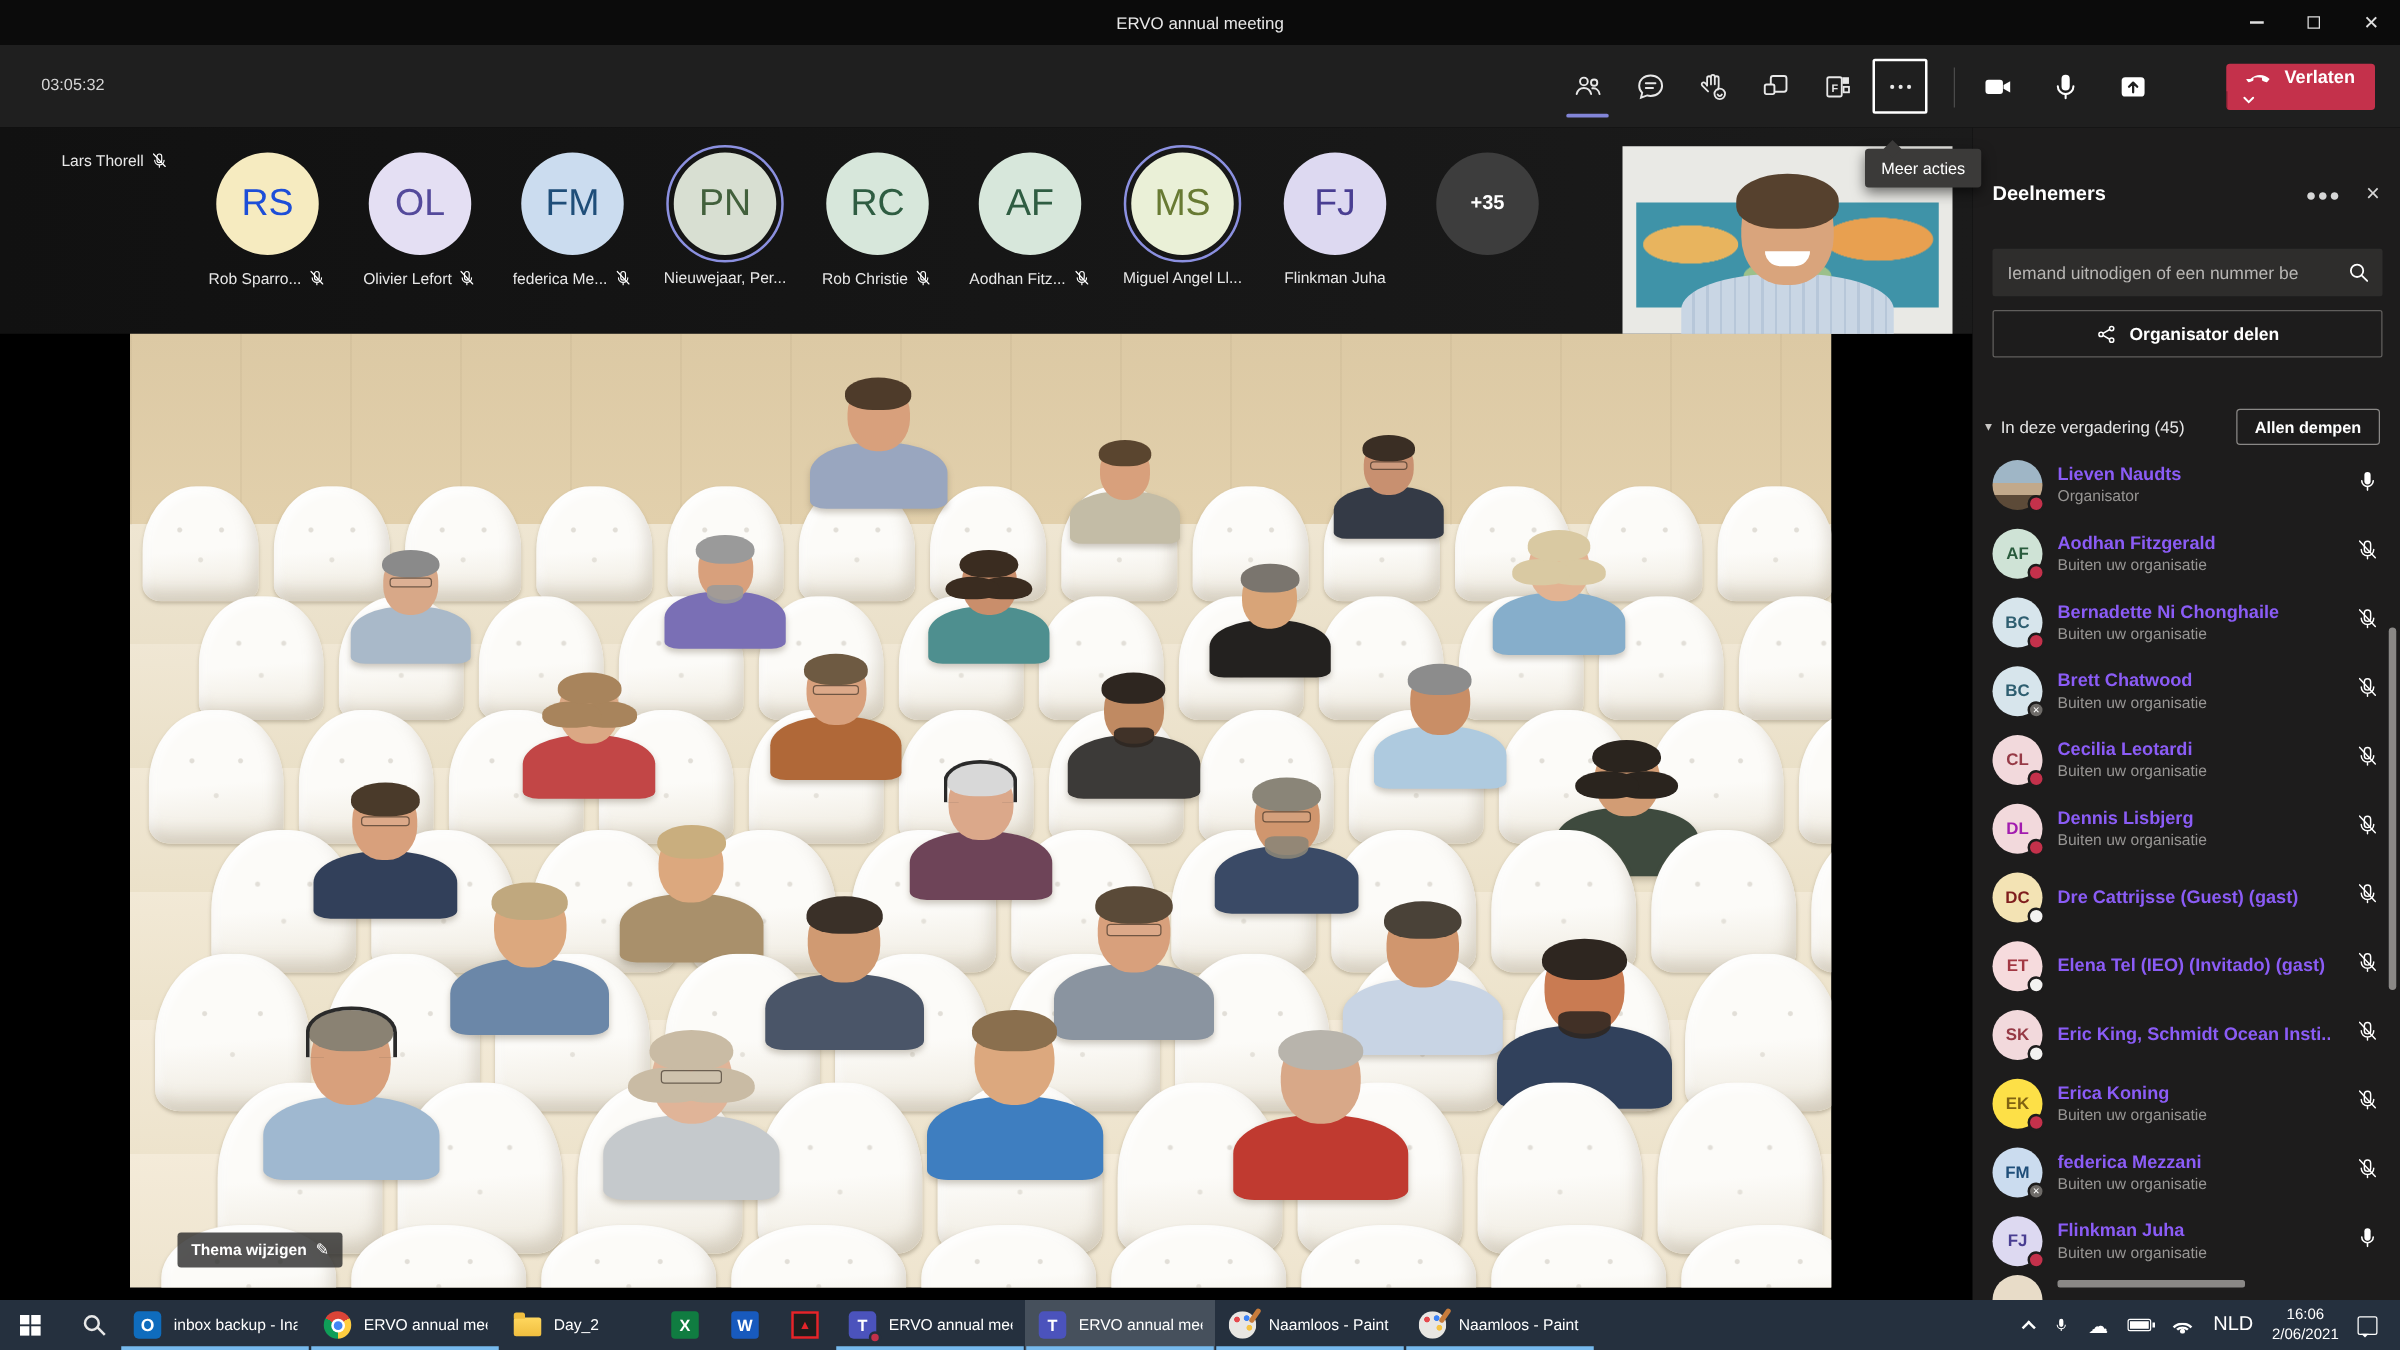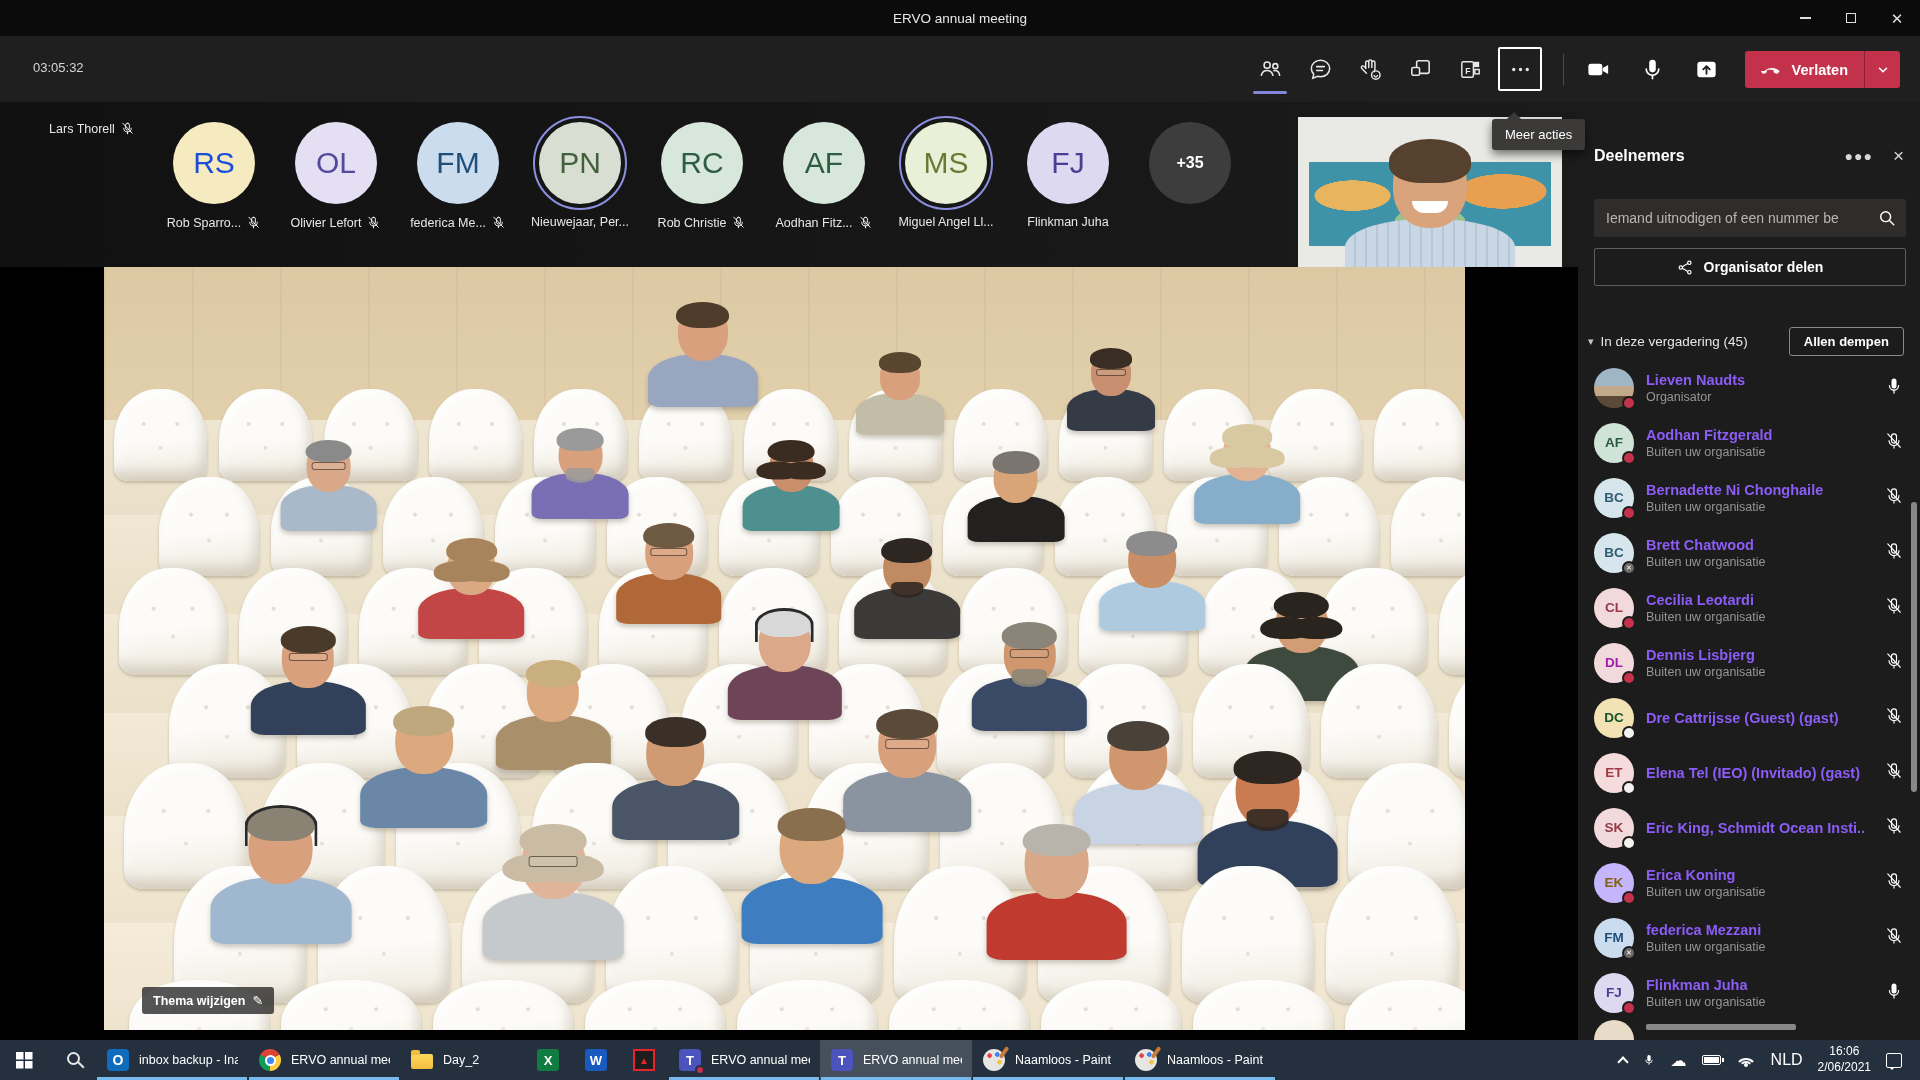--- a/index.html
+++ b/index.html
@@ -19,21 +19,21 @@
   
   .toolbar{position:absolute;top:36px;left:0;width:1920px;height:66px;background:#1F1F1F;}
   .tb-time{position:absolute;left:33px;top:24px;color:#D6D6D6;font-size:13px;}
   .tb-center{position:absolute;right:378px;top:11px;display:flex;gap:6px;}
   .tool-btn{width:44px;height:44px;display:flex;align-items:center;justify-content:center;position:relative;border-radius:2px;background:transparent;border:none;padding:0;}
   .tool-btn svg{width:27px;height:27px;}
   .tool-btn.active::after{content:"";position:absolute;bottom:-3px;left:5px;right:5px;height:3px;border-radius:2px;background:#8285D8;}
   .tool-btn.focused{border:2px solid #FFFFFF;}
   .tb-divider{position:absolute;right:356px;top:18px;width:1px;height:32px;background:#4A4A4A;}
   .tb-media{position:absolute;right:192px;top:11px;display:flex;gap:10px;}
-  .leave-btn{position:absolute;right:20px;top:15px;height:37px;background:#C4314B;border-radius:3px;display:flex;align-items:stretch;color:#fff;}
+  .leave-btn{position:absolute;right:20px;top:15px;height:37px;background:#C4314B;border-radius:3px;display:flex;align-items:stretch;color:#fff;flex-direction:column;}
   .leave-main{display:flex;align-items:center;gap:9px;padding:0 16px;font-weight:700;font-size:14.5px;}
   .leave-main svg{width:22px;height:22px;}
   .leave-chev{width:36px;display:flex;align-items:center;justify-content:center;border-left:1px solid rgba(0,0,0,.3);}
 
   
   .avatar-strip{position:absolute;top:102px;left:0;width:1578px;height:165px;background:linear-gradient(90deg,#111111,#1B1B1B);}
   #avatar-row{position:absolute;left:36px;top:14px;display:flex;gap:10px;}
   .av-item{width:112px;display:flex;flex-direction:column;align-items:center;}
   .av-ring{width:94px;height:94px;border-radius:50%;border:2.5px solid #8B90E0;display:flex;align-items:center;justify-content:center;}
   .av-ring.noring{border-color:transparent;}
@@ -830,21 +830,21 @@
               <rect x="9" y="3.5" width="6" height="11" rx="3"></rect>
               <path d="M6 11.5a6 6 0 0 0 12 0M12 17.5v3"></path>
               <line x1="4.5" y1="3.5" x2="19.5" y2="19.5"></line>
             </svg>
       
     </span>
   </div>
 
   <div class="p-row">
     <div class="p-av" style="background: rgb(243, 227, 180);">
-      <span class="p-init" style="color: #14532d;">DC</span>
+      <span class="p-init" style="color: #7f1d1d;">DC</span>
       <span class="p-badge badge-white"></span>
     </div>
     <div class="p-info">
       <div class="p-name">Dre Cattrijsse (Guest) (gast)</div>
 
     </div>
     <span class="p-mic">
       <svg class="mic-off" viewBox="0 0 24 24" fill="none" stroke="#fff" stroke-width="1.4" stroke-linecap="round">
               <rect x="9" y="3.5" width="6" height="11" rx="3"></rect>
               <path d="M6 11.5a6 6 0 0 0 12 0M12 17.5v3"></path>
@@ -886,21 +886,21 @@
       <svg class="mic-off" viewBox="0 0 24 24" fill="none" stroke="#fff" stroke-width="1.4" stroke-linecap="round">
               <rect x="9" y="3.5" width="6" height="11" rx="3"></rect>
               <path d="M6 11.5a6 6 0 0 0 12 0M12 17.5v3"></path>
               <line x1="4.5" y1="3.5" x2="19.5" y2="19.5"></line>
             </svg>
       
     </span>
   </div>
 
   <div class="p-row">
-    <div class="p-av" style="background: #c4b5fd;">
+    <div class="p-av" style="background: #fde047;">
       <span class="p-init" style="color: rgb(128, 99, 18);">EK</span>
       <span class="p-badge badge-busy"></span>
     </div>
     <div class="p-info">
       <div class="p-name">Erica Koning</div>
       <div class="p-sub">Buiten uw organisatie</div>
     </div>
     <span class="p-mic">
       <svg class="mic-off" viewBox="0 0 24 24" fill="none" stroke="#fff" stroke-width="1.4" stroke-linecap="round">
               <rect x="9" y="3.5" width="6" height="11" rx="3"></rect>

